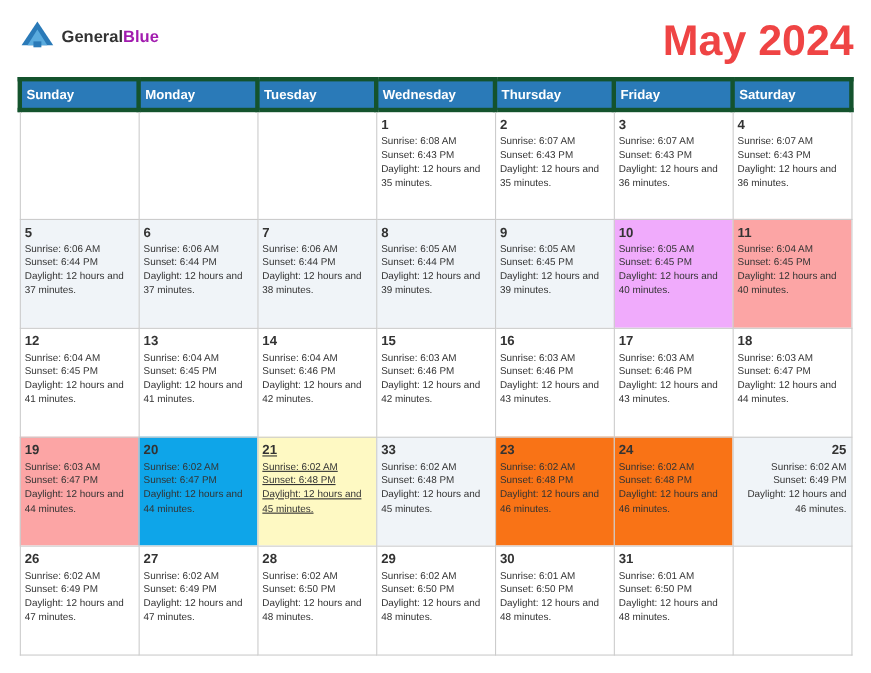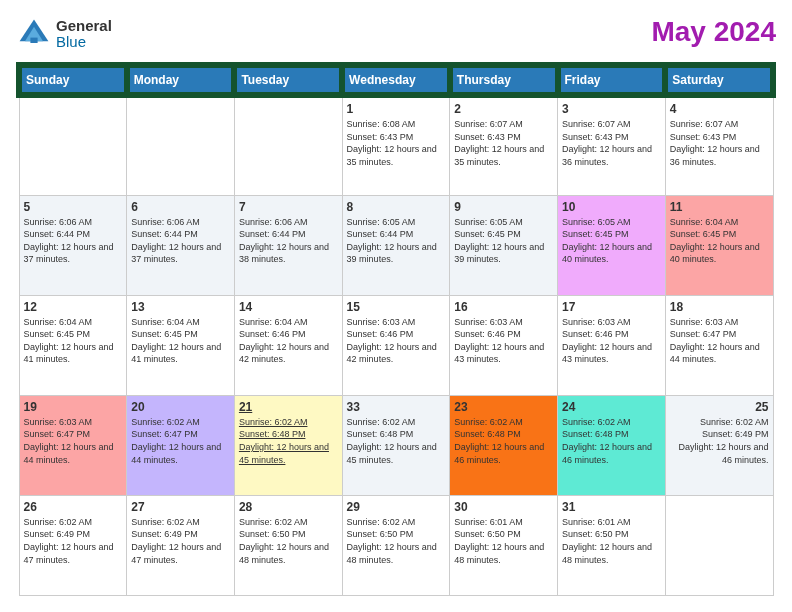--- a/index.html
+++ b/index.html
@@ -23,63 +23,63 @@
       align-items: flex-start;
       margin-bottom: 10px;
     }
     .logo {
       display: flex;
       align-items: center;
       gap: 4px;
     }
     .logo-text {
       display: flex;
-      flex-direction: column;
+      flex-direction: row;
       line-height: 1.1;
     }
     .logo-general {
       font-size: 15px;
       font-weight: bold;
       color: #333;
     }
     .logo-blue {
       font-size: 15px;
-      font-weight: normal;
-      color: #0369a1;
+      font-weight: bold;
+      color: #a21caf;
     }
     .logo-icon {
       width: 36px;
       height: 36px;
     }
     .title-area {
       text-align: right;
     }
     .calendar-title {
-      font-size: 28px;
+      font-size: 39px;
       font-weight: bold;
-      color: #a21caf;
+      color: #ef4444;
     }
     .calendar-subtitle {
       font-size: 14px;
       color: #444;
     }
     .calendar-table {
       width: 100%;
       border-collapse: collapse;
       flex: 1;
       table-layout: fixed;
     }
     .calendar-table th {
       background: #2a7ab8;
       color: #fff;
       font-size: 12px;
       font-weight: bold;
       padding: 5px 4px;
       text-align: left;
-      border: 6px solid #14532d;
+      border: 4px solid #14532d;
     }
     .calendar-table td {
       border: 1px solid #ccc;
       vertical-align: top;
       padding: 4px;
       font-size: 9.5px;
       color: #333;
       height: 88px;
       background: #fff;
     }
@@ -157,25 +157,25 @@
           <td><span class="day-number">12</span><span class="day-info">Sunrise: 6:04 AM<br>Sunset: 6:45 PM<br>Daylight: 12 hours and 41 minutes.</span></td>
           <td><span class="day-number">13</span><span class="day-info">Sunrise: 6:04 AM<br>Sunset: 6:45 PM<br>Daylight: 12 hours and 41 minutes.</span></td>
           <td><span class="day-number">14</span><span class="day-info">Sunrise: 6:04 AM<br>Sunset: 6:46 PM<br>Daylight: 12 hours and 42 minutes.</span></td>
           <td><span class="day-number">15</span><span class="day-info">Sunrise: 6:03 AM<br>Sunset: 6:46 PM<br>Daylight: 12 hours and 42 minutes.</span></td>
           <td><span class="day-number">16</span><span class="day-info">Sunrise: 6:03 AM<br>Sunset: 6:46 PM<br>Daylight: 12 hours and 43 minutes.</span></td>
           <td><span class="day-number">17</span><span class="day-info">Sunrise: 6:03 AM<br>Sunset: 6:46 PM<br>Daylight: 12 hours and 43 minutes.</span></td>
           <td><span class="day-number">18</span><span class="day-info">Sunrise: 6:03 AM<br>Sunset: 6:47 PM<br>Daylight: 12 hours and 44 minutes.</span></td>
         </tr>
         <tr>
           <td style="background: #fca5a5;"><span class="day-number">19</span><span class="day-info">Sunrise: 6:03 AM<br>Sunset: 6:47 PM<br>Daylight: 12 hours and 44 minutes.</span></td>
-          <td style="background: #c4b5fd;"><span class="day-number">20</span><span class="day-info">Sunrise: 6:02 AM<br>Sunset: 6:47 PM<br>Daylight: 12 hours and 44 minutes.</span></td>
+          <td style="background: #0ea5e9;"><span class="day-number">20</span><span class="day-info">Sunrise: 6:02 AM<br>Sunset: 6:47 PM<br>Daylight: 12 hours and 44 minutes.</span></td>
           <td style="background: #fef9c3; text-decoration: underline;"><span class="day-number">21</span><span class="day-info">Sunrise: 6:02 AM<br>Sunset: 6:48 PM<br>Daylight: 12 hours and 45 minutes.</span></td>
           <td style="background: rgb(240, 244, 248);"><span class="day-number">33</span><span class="day-info">Sunrise: 6:02 AM<br>Sunset: 6:48 PM<br>Daylight: 12 hours and 45 minutes.</span></td>
           <td style="background: #f97316;"><span class="day-number">23</span><span class="day-info">Sunrise: 6:02 AM<br>Sunset: 6:48 PM<br>Daylight: 12 hours and 46 minutes.</span></td>
-          <td style="background: #5eead4;"><span class="day-number">24</span><span class="day-info">Sunrise: 6:02 AM<br>Sunset: 6:48 PM<br>Daylight: 12 hours and 46 minutes.</span></td>
+          <td style="background: #f97316;"><span class="day-number">24</span><span class="day-info">Sunrise: 6:02 AM<br>Sunset: 6:48 PM<br>Daylight: 12 hours and 46 minutes.</span></td>
           <td style="background: rgb(240, 244, 248); text-align: right;"><span class="day-number">25</span><span class="day-info">Sunrise: 6:02 AM<br>Sunset: 6:49 PM<br>Daylight: 12 hours and 46 minutes.</span></td>
         </tr>
         <tr>
           <td><span class="day-number">26</span><span class="day-info">Sunrise: 6:02 AM<br>Sunset: 6:49 PM<br>Daylight: 12 hours and 47 minutes.</span></td>
           <td><span class="day-number">27</span><span class="day-info">Sunrise: 6:02 AM<br>Sunset: 6:49 PM<br>Daylight: 12 hours and 47 minutes.</span></td>
           <td><span class="day-number">28</span><span class="day-info">Sunrise: 6:02 AM<br>Sunset: 6:50 PM<br>Daylight: 12 hours and 48 minutes.</span></td>
           <td><span class="day-number">29</span><span class="day-info">Sunrise: 6:02 AM<br>Sunset: 6:50 PM<br>Daylight: 12 hours and 48 minutes.</span></td>
           <td><span class="day-number">30</span><span class="day-info">Sunrise: 6:01 AM<br>Sunset: 6:50 PM<br>Daylight: 12 hours and 48 minutes.</span></td>
           <td><span class="day-number">31</span><span class="day-info">Sunrise: 6:01 AM<br>Sunset: 6:50 PM<br>Daylight: 12 hours and 48 minutes.</span></td>
           <td class="empty-cell"></td>

